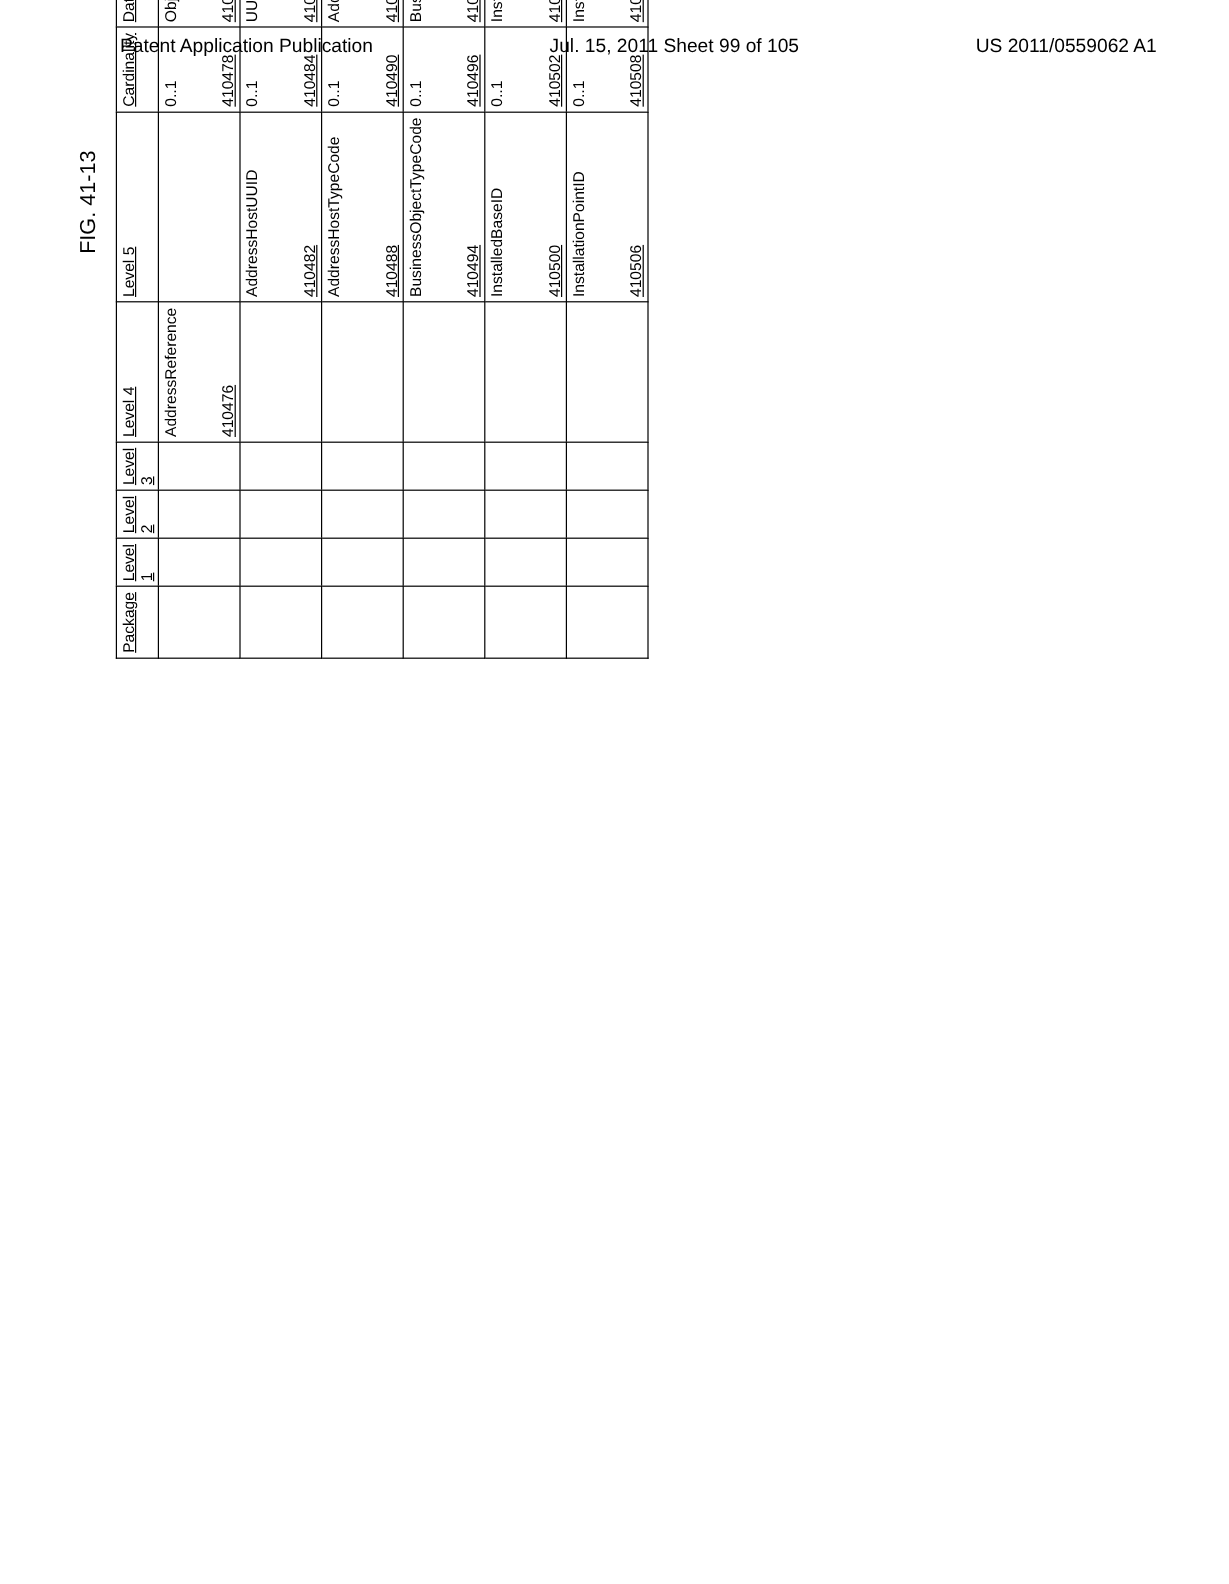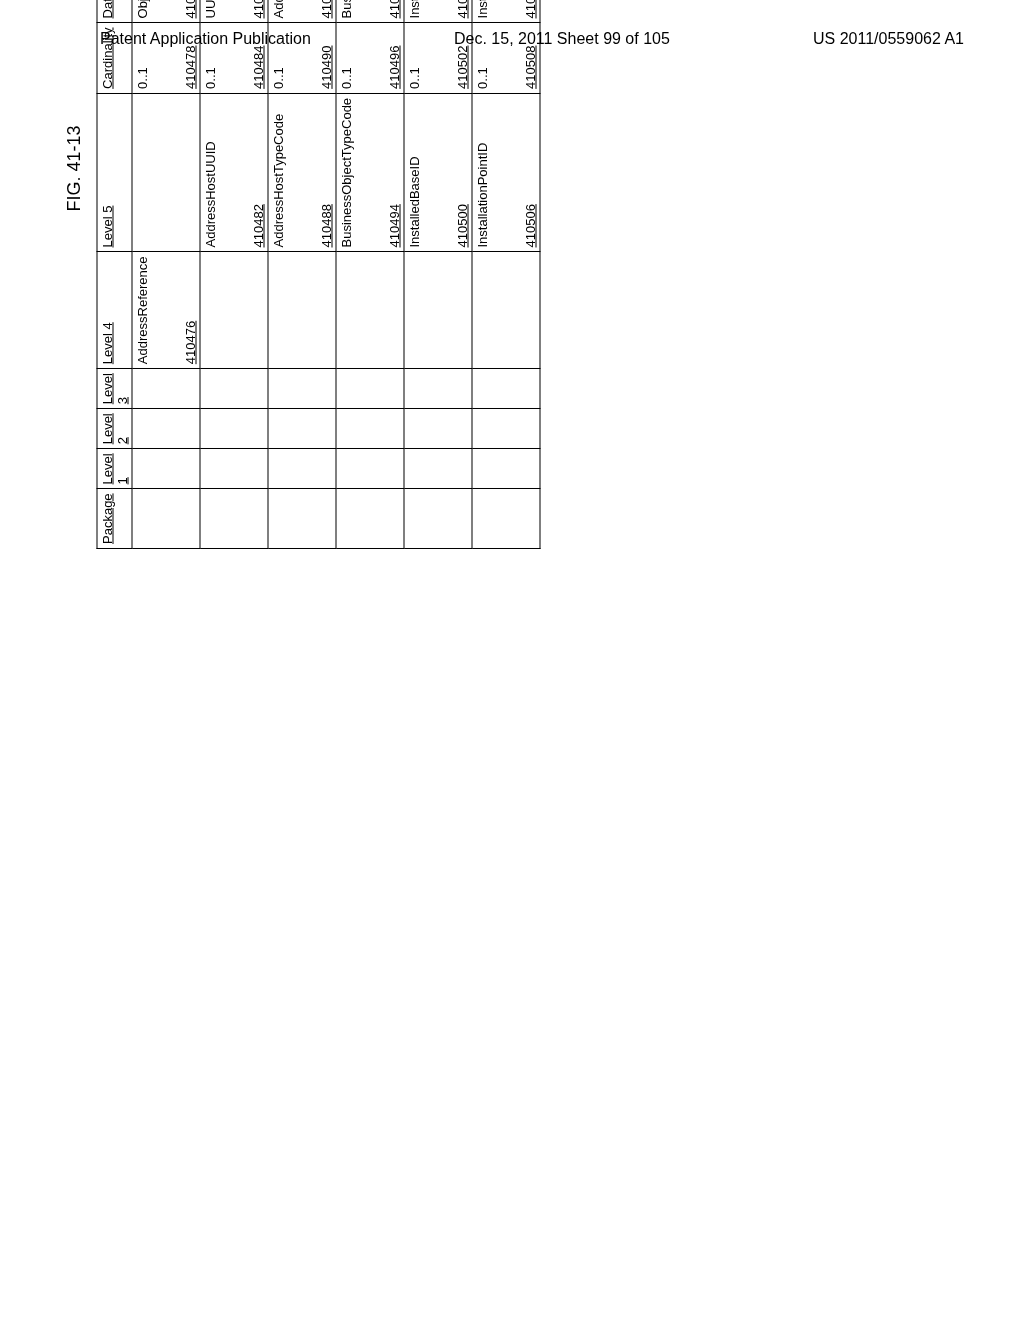--- a/index.html
+++ b/index.html
@@ -75,21 +75,21 @@
       position: absolute;
       bottom: 2px;
       left: 4px;
     }
   </style>
 </head>
 <body>
 
 <div class="header-bar">
   <span>Patent Application Publication</span>
-  <span>Dec. 15, 2011  Sheet 99 of 105</span>
+  <span>Jul. 15, 2011  Sheet 99 of 105</span>
   <span>US 2011/0559062 A1</span>
 </div>
 
 <div class="figure-container">
   <div class="figure-label">FIG. 41-13</div>
   <table class="data-table">
     <thead>
       <tr>
         <th class="col-package">Package</th>
         <th class="col-level1">Level 1</th>

